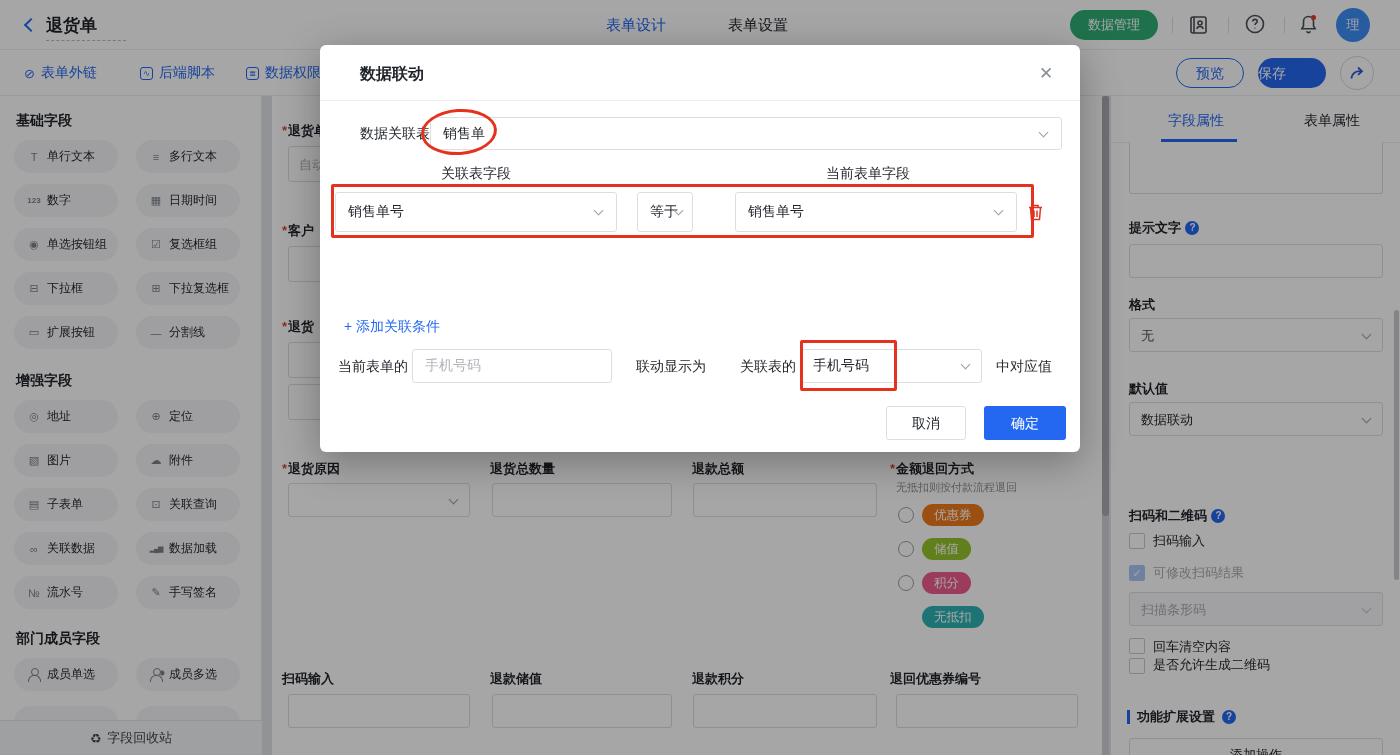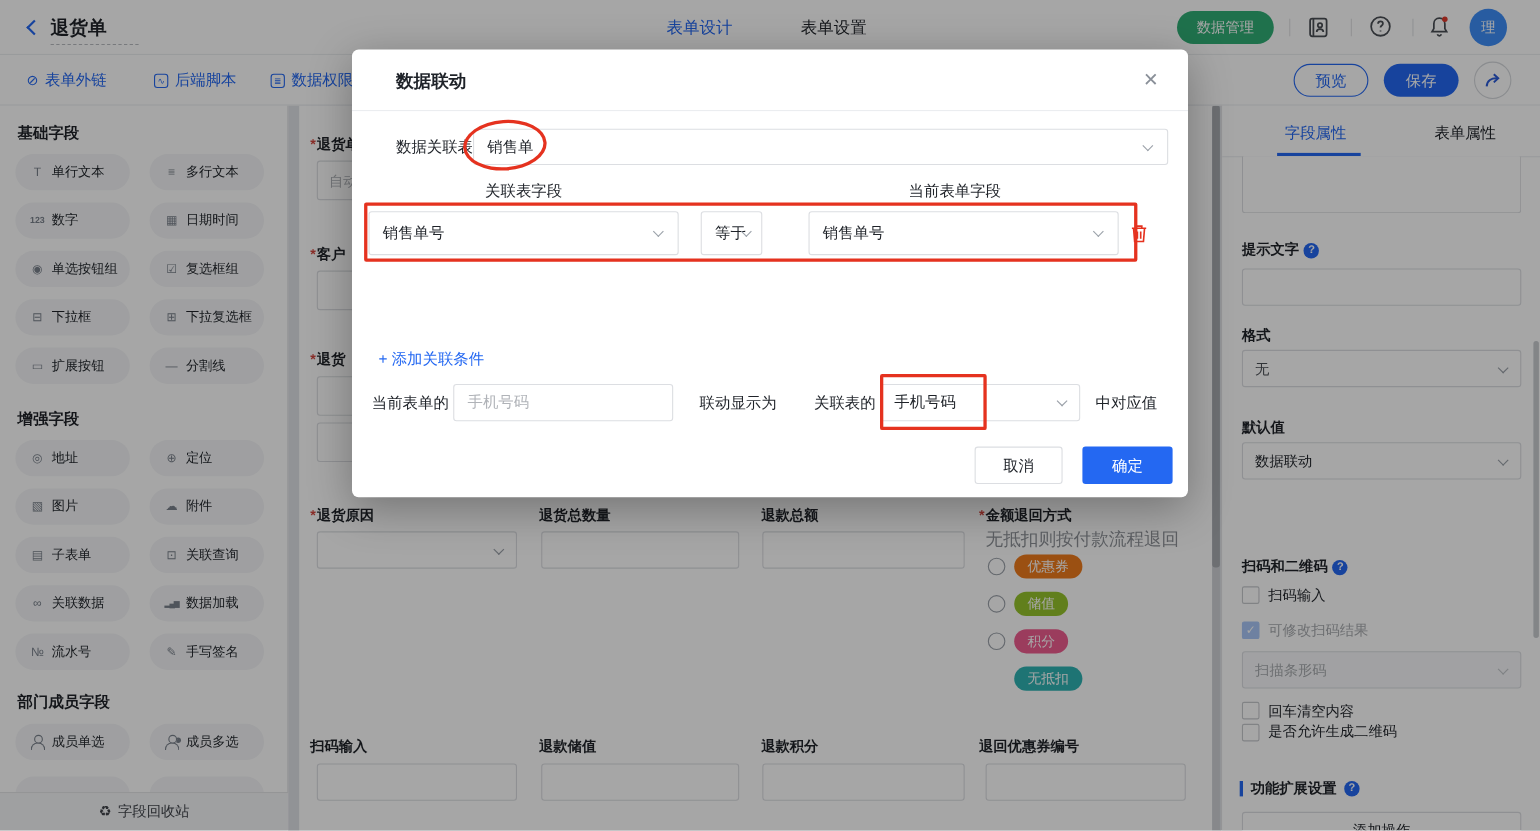--- a/index.html
+++ b/index.html
@@ -17,21 +17,21 @@
   .pill-green { background:#30AE75; color:#fff; border-radius:15px; height:30px; line-height:30px; text-align:center; font-size:13px; cursor:pointer; }
   .vsep { width:1px; height:16px; background:#E0E1E3; }
   .avatar { width:34px; height:34px; border-radius:50%; background:#3E8EF7; color:#fff; font-size:13px; display:flex; align-items:center; justify-content:center; cursor:pointer; }
   .hicon { color:#4B4F55; }
 
   
   .tbar { left:0; top:50px; width:1400px; height:46px; background:#fff; border-bottom:1px solid #ECEEF0; z-index:2; }
   .tlink { color:#2468F2; font-size:14px; display:flex; align-items:center; gap:6px; cursor:pointer; }
   .sqico { width:13px; height:13px; border:1.3px solid #2468F2; border-radius:3px; font-size:8px; line-height:11px; text-align:center; color:#2468F2; }
   .btn-outline { border:1px solid #2468F2; color:#2468F2; background:#fff; border-radius:15px; height:30px; line-height:28px; text-align:center; font-size:14px; cursor:pointer; }
-  .btn-blue { background:#2468F2; color:#fff; border-radius:15px; height:30px; line-height:30px; text-align:center; font-size:14px; cursor:pointer; }
+  .btn-blue { background:#2468F2; color:#fff; border-radius:15px; height:30px; line-height:30px; text-align:left; font-size:14px; cursor:pointer; }
   .circ-btn { width:34px; height:34px; border-radius:50%; border:1px solid #D5D8DC; background:#fff; display:flex; align-items:center; justify-content:center; cursor:pointer; }
 
   
   .sidebar { left:0; top:96px; width:262px; height:659px; background:#fff; border-right:1px solid #E8E9EB; z-index:2; overflow:hidden; }
   .sec-title { font-size:14px; font-weight:700; }
   .fpill { width:104px; height:33px; border-radius:17px; background:#F4F5F7; display:flex; align-items:center; padding-left:13px; gap:6px; cursor:grab; }
   .fpill .ic { font-size:11px; color:#7A818C; min-width:14px; text-align:center; }
   .fpill .lb { font-size:12px; color:#1F2329; white-space:nowrap; }
   .ppl { position:relative; width:14px; height:13px; }
   .ppl::before { content:""; position:absolute; left:4px; top:0; width:6px; height:6px; border:1.2px solid #7A818C; border-radius:50%; }
@@ -41,21 +41,21 @@
 
   
   .canvas { left:262px; top:96px; width:848px; height:659px; background:#DFE2E6; z-index:1; }
   .card { position:absolute; left:10px; top:0; width:830px; height:659px; background:#fff; }
   .flabel { font-size:13px; font-weight:700; color:#1F2329; white-space:nowrap; }
   .req { color:#D54941; margin-right:1px; }
   .fin { background:#fff; border:1px solid #DCDEE2; border-radius:3px; height:34px; }
   .fin.h36 { height:36px; }
   .chev { position:absolute; width:7px; height:7px; border-right:1.5px solid #9BA1A9; border-bottom:1.5px solid #9BA1A9; transform:rotate(45deg); }
   .ghost { font-size:13px; color:#B0B3B8; }
-  .note { font-size:16px; color:#8F9399; }
+  .note { font-size:11px; color:#8F9399; }
   .radio { width:16px; height:16px; border-radius:50%; border:1.5px solid #9BA1A9; background:#fff; }
   .radio.sel { border:none; background:#2468F2; position:relative; }
   .radio.sel::after { content:""; position:absolute; left:5px; top:5px; width:6px; height:6px; border-radius:50%; background:#fff; }
   .badge { height:22px; line-height:22px; border-radius:11px; padding:0 12px; color:#fff; font-size:12.5px; display:inline-block; }
 
   
   .panel { left:1110px; top:96px; width:290px; height:659px; background:#fff; border-left:1px solid #E3E4E6; z-index:2; overflow:hidden; }
   .ptab { font-size:14px; cursor:pointer; }
   .ptab.active { color:#2468F2; font-weight:500; }
   .plabel { font-size:13px; font-weight:700; }

